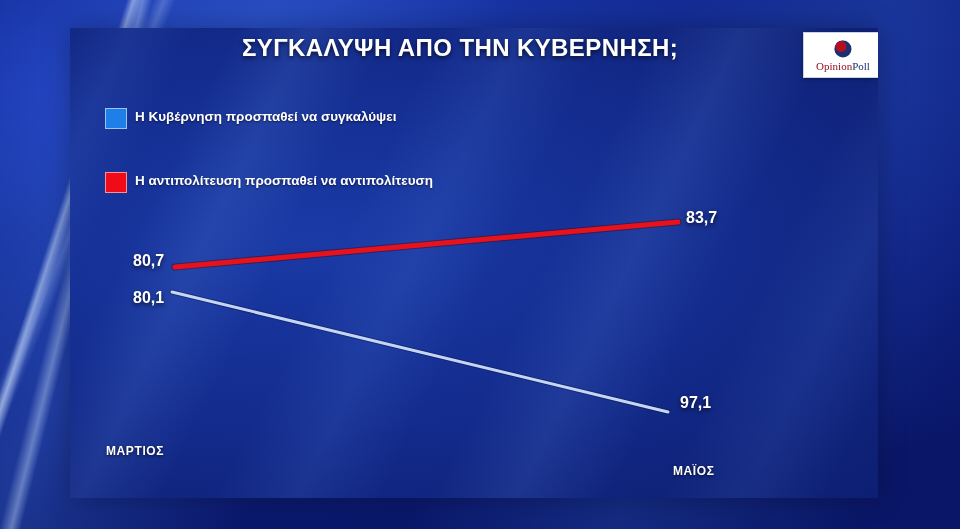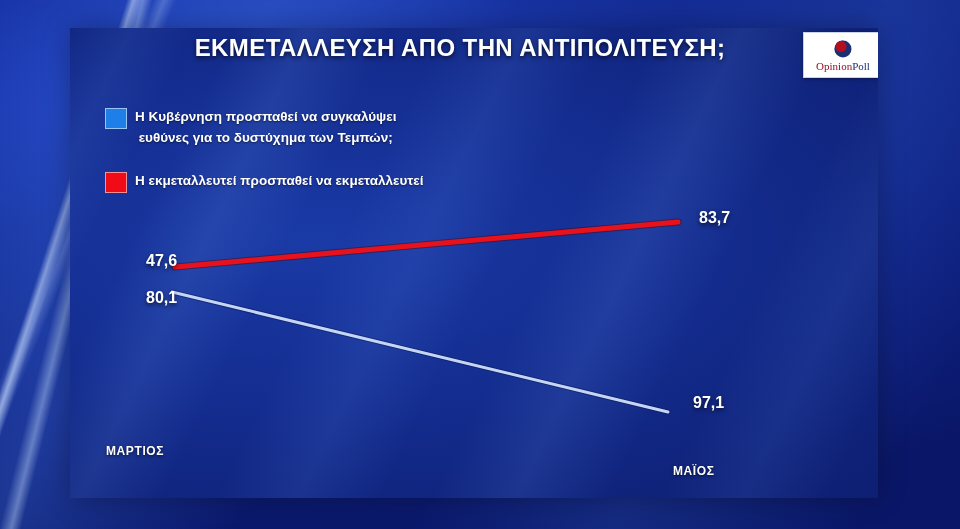--- a/index.html
+++ b/index.html
@@ -104,21 +104,20 @@
   
   #plot { position: absolute; left: 0; top: 0; width: 808px; height: 470px; }
 
   .value-label {
     position: absolute;
     color: #ffffff;
     font-weight: bold;
     font-size: 16px;
     text-shadow: 0 2px 4px rgba(0,0,0,0.7);
     white-space: nowrap;
-    margin-left: 13px;
   }
   .axis-label {
     position: absolute;
     color: #ffffff;
     font-weight: bold;
     font-size: 12px;
     letter-spacing: 0.6px;
     text-shadow: 0 1px 3px rgba(0,0,0,0.7);
     white-space: nowrap;
   }
@@ -131,53 +130,52 @@
   #axis-mai        { left: 603px; top: 436px; }
 </style>
 </head>
 <body>
 
 <div id="stage">
 
   <div id="panel">
 
     <div id="title-block">
-      <div class="title-line">ΕΚΜΕΤΑΛΛΕΥΣΗ ΑΠΟ ΤΗΝ ΑΝΤΙΠΟΛΙΤΕΥΣΗ;</div>
+      <div class="title-line">ΣΥΓΚΑΛΥΨΗ ΑΠΟ ΤΗΝ ΚΥΒΕΡΝΗΣΗ;</div>
     </div>
 
     <div id="logo">
       <svg id="logo-mark" viewBox="0 0 40 40">
         <circle cx="20" cy="20" r="17" fill="#1b2f72"></circle>
         <path d="M20 3 A17 17 0 0 0 8.5 32 Z" fill="#1b2f72"></path>
         <circle cx="16" cy="15" r="11" fill="#b01020"></circle>
       </svg>
       <div id="logo-text"><span class="op">Opinion</span><span class="pl">Poll</span></div>
     </div>
 
     <div class="legend-row" id="legend-1">
       <span class="swatch" style="background:#1e7fe8"></span>
       <div class="legend-text">Η Κυβέρνηση προσπαθεί να συγκαλύψει</div>
-      <div class="legend-text">ευθύνες για το δυστύχημα των Τεμπών;</div>
     </div>
 
     <div class="legend-row" id="legend-2">
       <span class="swatch" style="background:#f00b16"></span>
-      <div class="legend-text">Η εκμεταλλευτεί προσπαθεί να εκμεταλλευτεί</div>
+      <div class="legend-text">Η αντιπολίτευση προσπαθεί να αντιπολίτευση</div>
     </div>
 
     <svg id="plot" viewBox="0 0 808 470">
 
       <line x1="105" y1="239" x2="608" y2="194" stroke="#4a0008" stroke-width="7" stroke-linecap="round" opacity="0.45"></line>
       <line x1="105" y1="239" x2="608" y2="194" stroke="#e8121c" stroke-width="5" stroke-linecap="round"></line>
 
       <line x1="102" y1="264" x2="598" y2="384" stroke="#0a1550" stroke-width="5" stroke-linecap="round" opacity="0.45"></line>
       <line x1="102" y1="264" x2="598" y2="384" stroke="#c5d6f5" stroke-width="3" stroke-linecap="round"></line>
     </svg>
 
-    <div class="value-label" id="lbl-red-start">47,6</div>
+    <div class="value-label" id="lbl-red-start">80,7</div>
     <div class="value-label" id="lbl-blue-start">80,1</div>
     <div class="value-label" id="lbl-red-end">83,7</div>
     <div class="value-label" id="lbl-blue-end">97,1</div>
 
     <div class="axis-label" id="axis-mar">ΜΑΡΤΙΟΣ</div>
     <div class="axis-label" id="axis-mai">ΜΑΪΟΣ</div>
 
   </div>
 </div>
 

